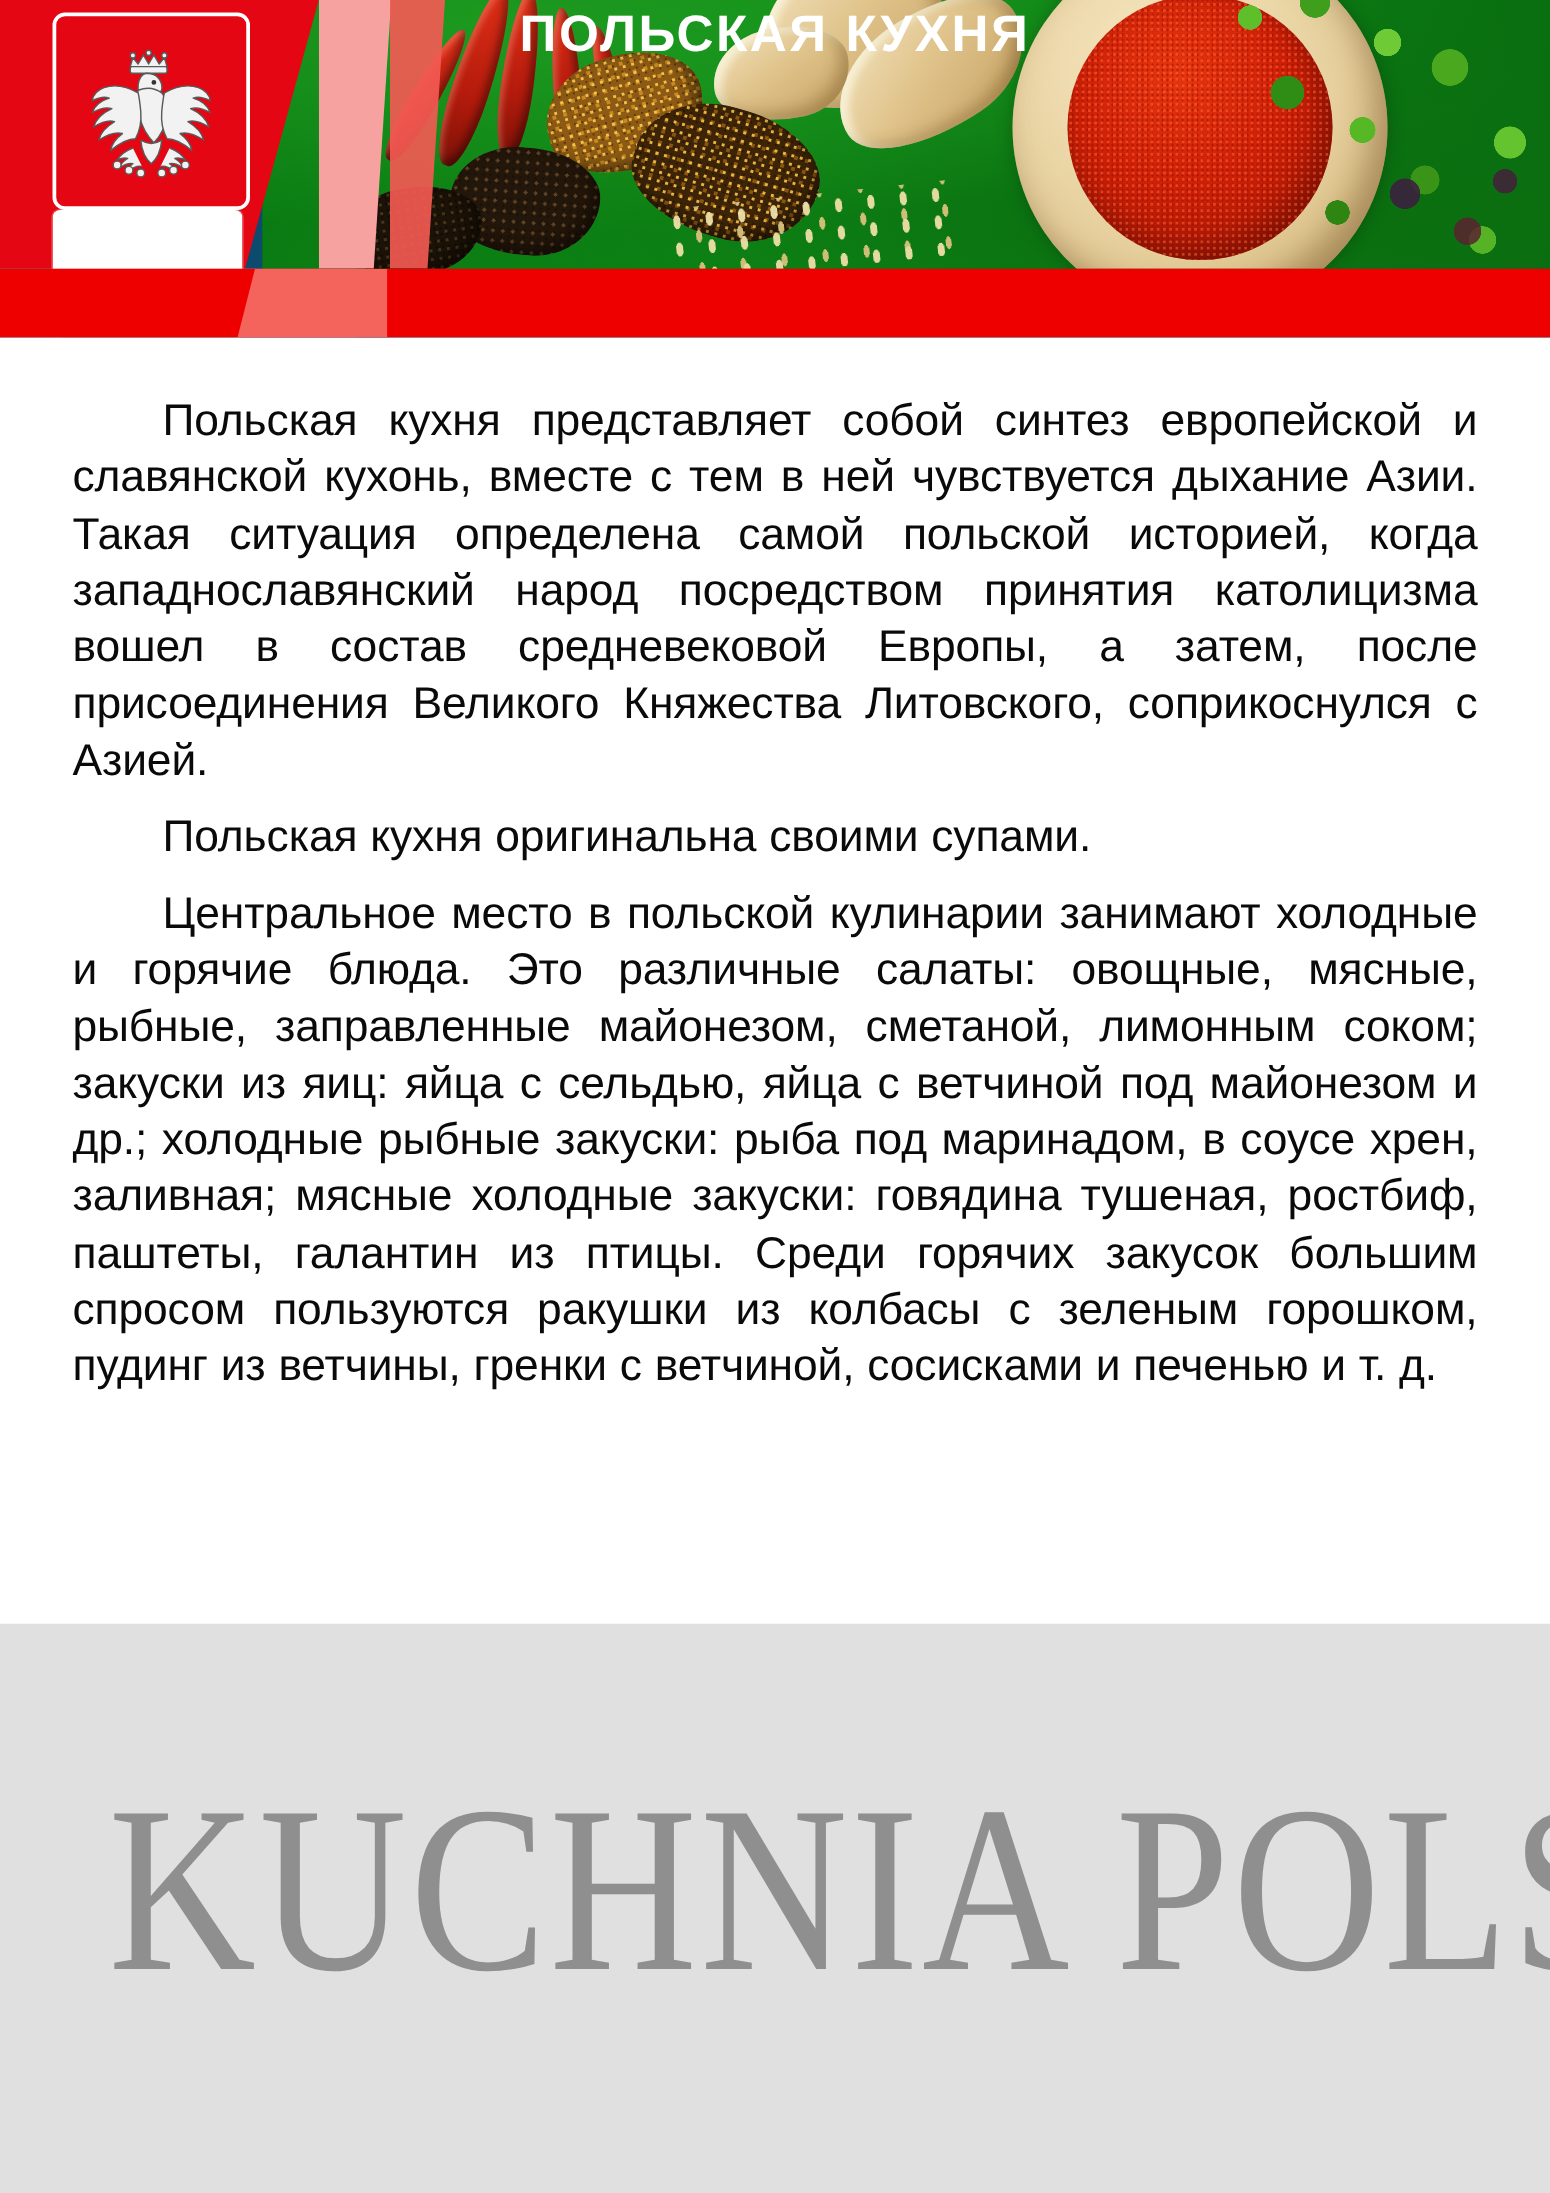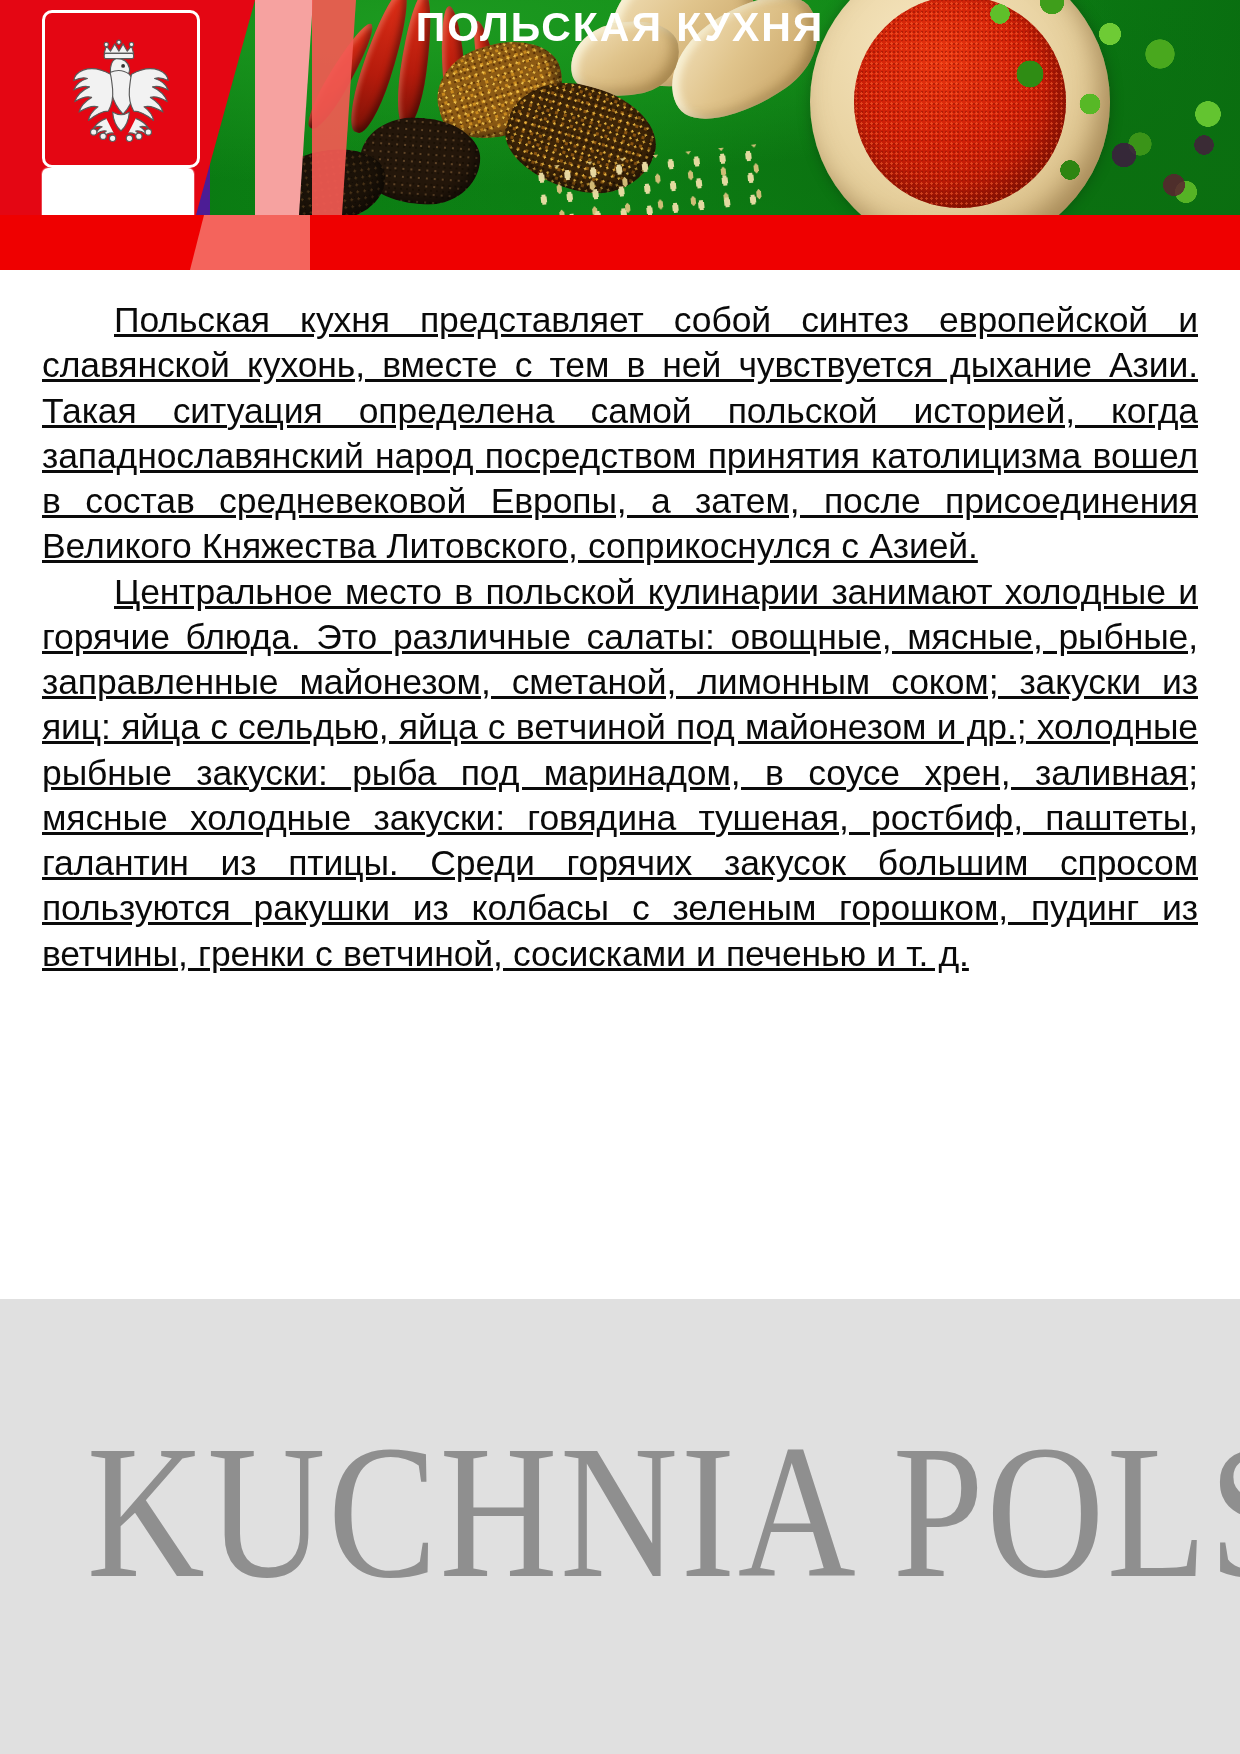--- a/index.html
+++ b/index.html
@@ -16,21 +16,21 @@
     color: #000000;
   }
 
   
   #header {
     position: absolute;
     left: 0; top: 0;
     width: 1240px;
     height: 270px;
     overflow: hidden;
-    background: #4c1d95;
+    background: #0c4a6e;
   }
 
   
   .photo {
     position: absolute;
     left: 210px; top: 0;
     width: 1030px; height: 215px;
     overflow: hidden;
     background:
       radial-gradient(ellipse 70% 120% at 6% 40%, #0f7a12 0%, #0a6b10 55%, #075c0d 100%),
@@ -256,29 +256,28 @@
 
   
   #article {
     position: absolute;
     left: 0; top: 270px;
     width: 1240px;
     padding: 28px 42px 0 42px;
     box-sizing: border-box;
   }
   #article p {
-    margin: 0;
+    margin: 16px;
     text-align: justify;
     text-indent: 72px;
     font-size: 35.5px;
     line-height: 1.275;
     color: #0a0a0a;
     letter-spacing: -0.1px;
     word-spacing: 0.5px;
-    text-decoration: underline;
   }
 
   
   #footer {
     position: absolute;
     left: 0; bottom: 0;
     width: 1240px;
     height: 455px;
     background: #e0e0e0;
   }
@@ -374,18 +373,19 @@
   <div class="lower-pink2"></div>
 
   <div class="banner">
     <div class="banner-notch"></div>
   </div>
   <div class="banner-title">ПОЛЬСКАЯ КУХНЯ</div>
 </div>
 
 <div id="article">
   <p>Польская кухня представляет собой синтез европейской и славянской кухонь, вместе с тем в ней чувствуется дыхание Азии. Такая ситуация определена самой польской историей, когда западнославянский народ посредством принятия католицизма вошел в состав средневековой Европы, а затем, после присоединения Великого Княжества Литовского, соприкоснулся с Азией.</p>
+  <p>Польская кухня оригинальна своими супами.</p>
   <p>Центральное место в польской кулинарии занимают холодные и горячие блюда. Это различные салаты: овощные, мясные, рыбные, заправленные майонезом, сметаной, лимонным соком; закуски из яиц: яйца с сельдью, яйца с ветчиной под майонезом и др.; холодные рыбные закуски: рыба под маринадом, в соусе хрен, заливная; мясные холодные закуски: говядина тушеная, ростбиф, паштеты, галантин из птицы. Среди горячих закусок большим спросом пользуются ракушки из колбасы с зеленым горошком, пудинг из ветчины, гренки с ветчиной, сосисками и печенью и т. д.</p>
 </div>
 
 <div id="footer">
   <div class="footer-title">KUCHNIA POLSKA</div>
 </div>
 
 </body></html>

